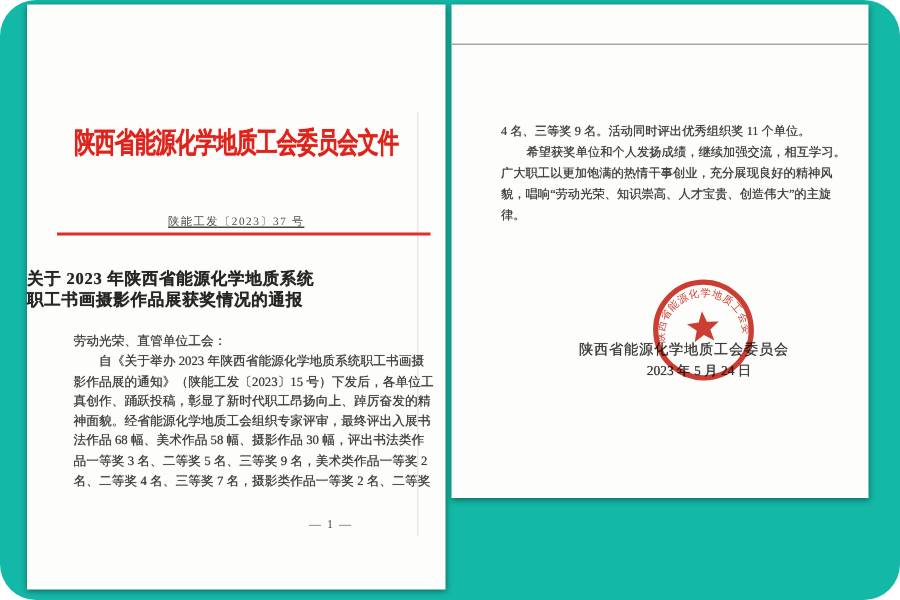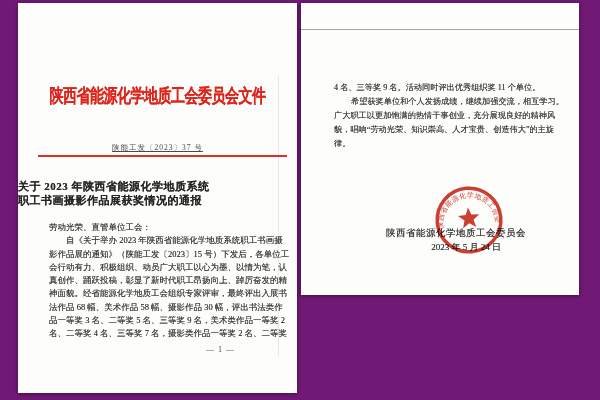--- a/index.html
+++ b/index.html
@@ -1,22 +1,22 @@
 <!DOCTYPE html>
 <html><head>
 <meta charset="utf-8">
 <style>
   * { margin:0; padding:0; box-sizing:border-box; }
   html,body { width:600px; height:400px; overflow:hidden; }
   body { font-family:"Liberation Serif","DejaVu Serif",serif; }
-  .scene { position:relative; width:600px; height:400px; background:#701a75; }
+  .scene { position:relative; width:600px; height:400px; background:#14b8a6;border-radius:24px; }
 
   .page { position:absolute; top:3px; background:#fdfdfc; box-shadow:0 1px 4px rgba(0,0,0,.45); }
   .page-left  { left:18px;  width:279px; height:390px; }
-  .page-right { left:301px; width:278px; height:292px; }
+  .page-right { left:301px; width:278px; height:329px; }
 
   
   .scan-line  { position:absolute; top:72px; right:18px; width:1px; height:282px; background:#e9e7e3; }
   .fold-line  { position:absolute; top:26px; left:0; right:0; height:1px; background:#a8a6a1; }
 
   
   .red-head-wrap { position:absolute; top:84px; left:0; width:100%; text-align:center; }
   .red-head { display:inline-block; transform:scaleY(1.35); transform-origin:center;
               font-weight:bold; font-size:14px; letter-spacing:-0.5px; color:#de231b;
               white-space:nowrap; text-shadow:0 0 .5px rgba(222,35,27,.85); }
@@ -68,21 +68,20 @@
 
     <div class="doc-title">
       <div>关于 2023 年陕西省能源化学地质系统</div>
       <div>职工书画摄影作品展获奖情况的通报</div>
     </div>
 
     <div class="body-text body-left">
       <div>劳动光荣、直管单位工会：</div>
       <div class="indent-2">自《关于举办 2023 年陕西省能源化学地质系统职工书画摄</div>
       <div>影作品展的通知》（陕能工发〔2023〕15 号）下发后，各单位工</div>
-      <div>会行动有力、积极组织、动员广大职工以心为墨、以情为笔，认</div>
       <div>真创作、踊跃投稿，彰显了新时代职工昂扬向上、踔厉奋发的精</div>
       <div>神面貌。经省能源化学地质工会组织专家评审，最终评出入展书</div>
       <div>法作品 68 幅、美术作品 58 幅、摄影作品 30 幅，评出书法类作</div>
       <div>品一等奖 3 名、二等奖 5 名、三等奖 9 名，美术类作品一等奖 2</div>
       <div>名、二等奖 4 名、三等奖 7 名，摄影类作品一等奖 2 名、二等奖</div>
     </div>
 
     <div class="page-num">— 1 —</div>
   </div>
 

